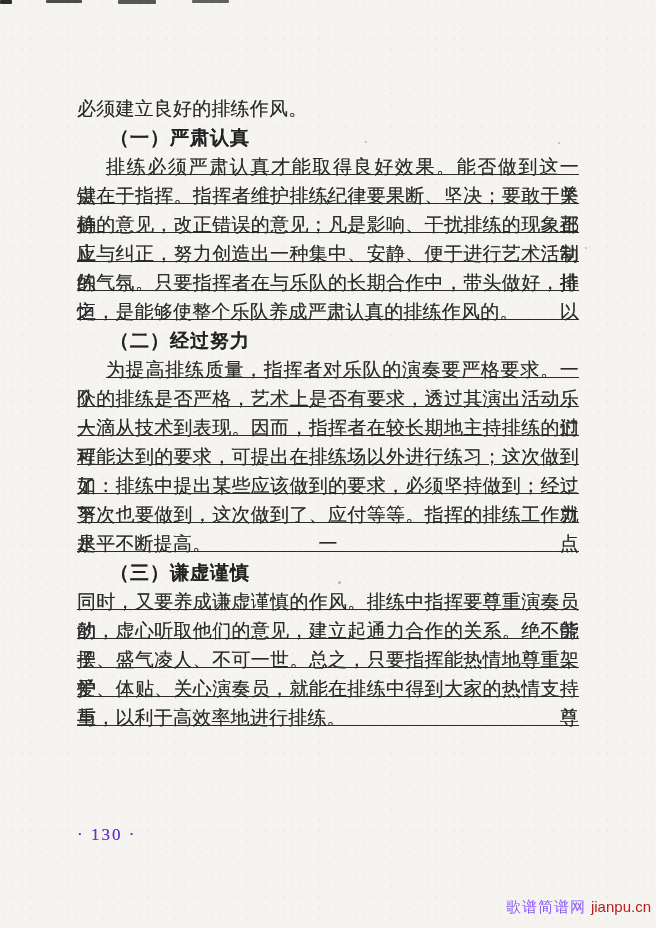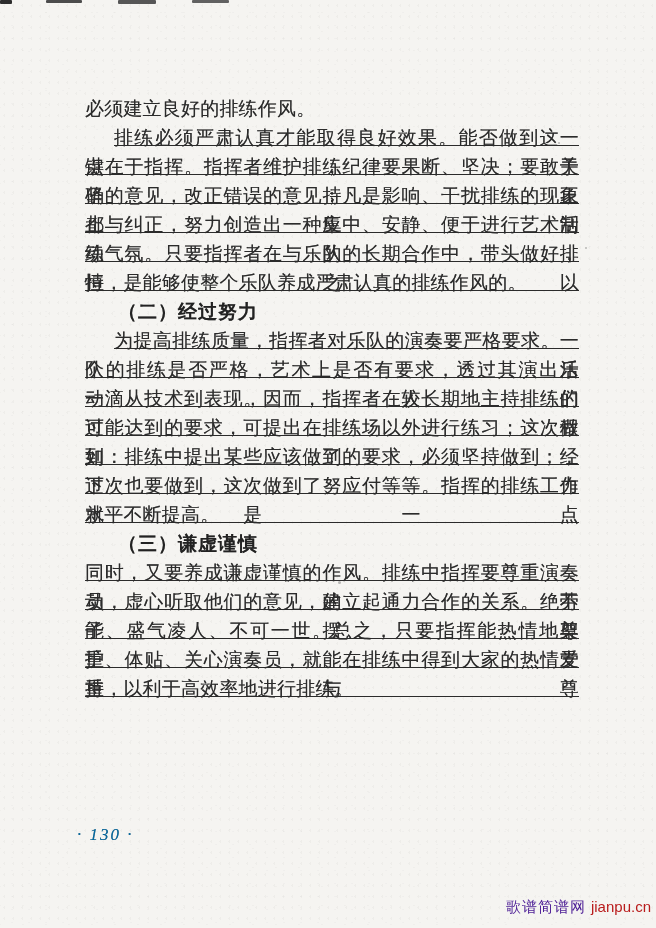--- a/index.html
+++ b/index.html
@@ -40,21 +40,20 @@
     top: 94px;
     width: 502px;
   }
   .line {
     height: 29px;
     line-height: 29px;
     font-size: 19px;
     letter-spacing: 0.2px;
     white-space: nowrap;
     text-shadow: 0 0 0.5px rgba(43,43,43,0.55);
-    margin-left: 8px;
   }
   .line.full {
     white-space: normal;
     text-align: justify;
     text-align-last: justify;
     text-decoration: underline;
   }
   .line.indent { text-indent: 29px; }
   .line.heading {
     padding-left: 33px;
@@ -65,36 +64,35 @@
     color: #222;
   }
 
   .page-number {
     position: absolute;
     left: 77px;
     top: 820px;
     height: 29px;
     line-height: 29px;
     font-size: 17px;
-    font-style: italic;
     letter-spacing: 2px;
-    color: #0369a1;
+    color: #6d28d9;
     text-shadow: 0 0 0.5px rgba(43,43,43,0.5);
   }
 
   .watermark {
     position: absolute;
     right: 5px;
     bottom: 11px;
     font-size: 15px;
     font-family: "Liberation Sans", "DejaVu Sans", sans-serif;
     white-space: nowrap;
   }
   .watermark .wm-name {
-    color: #4c1d95;
+    color: #8b5cf6;
     letter-spacing: 1px;
     margin-right: 5px;
   }
   .watermark .wm-url {
     color: #b91c1c;
   }
 
   
   .speck {
     position: absolute;
@@ -116,20 +114,21 @@
 <span class="scan-mark m3"></span>
 <span class="scan-mark m4"></span>
 
 <span class="speck s1"></span>
 <span class="speck s2"></span>
 <span class="speck s3"></span>
 <span class="speck s4"></span>
 
 <main class="text-block">
   <div class="line short">必须建立良好的排练作风。</div>
+  <div class="line heading">（一）严肃认真</div>
   <div class="line indent full">排练必须严肃认真才能取得良好效果。能否做到这一点，关</div>
   <div class="line full">键在于指挥。指挥者维护排练纪律要果断、坚决；要敢于坚持正</div>
   <div class="line full">确的意见，改正错误的意见；凡是影响、干扰排练的现象都应制</div>
   <div class="line full">止与纠正，努力创造出一种集中、安静、便于进行艺术活动的排</div>
   <div class="line full">练气氛。只要指挥者在与乐队的长期合作中，带头做好，持之以</div>
   <div class="line short">恒，是能够使整个乐队养成严肃认真的排练作风的。</div>
   <div class="line heading">（二）经过努力</div>
   <div class="line indent full">为提高排练质量，指挥者对乐队的演奏要严格要求。一个乐</div>
   <div class="line full">队的排练是否严格，艺术上是否有要求，透过其演出活动，人们</div>
   <div class="line full">一滴从技术到表现。因而，指挥者在较长期地主持排练的过程</div>

